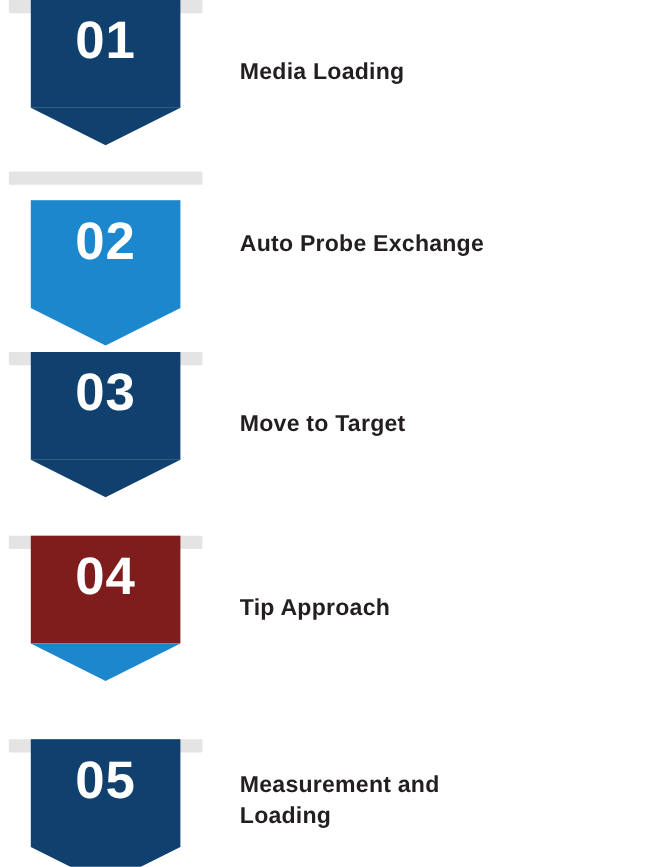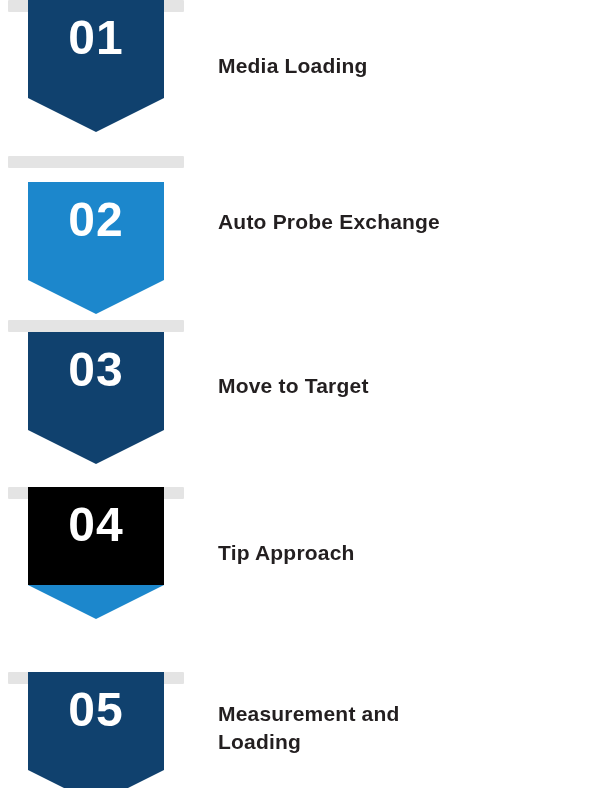--- a/index.html
+++ b/index.html
@@ -117,35 +117,35 @@
           <span class="ribbon-point" style="border-top:34px solid #1c87cc;"></span>
         </div>
       </div>
     </div>
     <div class="label" style="padding-top:52px;">Auto Probe Exchange</div>
   </div>
 
   <div class="step" style="top:320px;height:132px;">
     <div class="ribbon-wrap">
       <div class="ribbon-tail"></div>
-      <div class="ribbon" style="top:12px;justify-content:center;">
+      <div class="ribbon" style="top:0;justify-content:center;">
         <div class="ribbon-body" style="background:#10416e;height:98px;">
           <span>03</span>
           <span class="ribbon-point" style="border-top:34px solid #10416e;"></span>
         </div>
       </div>
     </div>
     <div class="label" style="padding-top:52px;">Move to Target</div>
   </div>
 
   <div class="step" style="top:487px;height:132px;">
     <div class="ribbon-wrap">
       <div class="ribbon-tail"></div>
       <div class="ribbon" style="top:0;">
-        <div class="ribbon-body" style="background:#000000;height:98px;">
+        <div class="ribbon-body" style="background:#7f1d1d;height:98px;">
           <span>04</span>
           <span class="ribbon-point" style="border-top:34px solid #1c87cc;"></span>
         </div>
       </div>
     </div>
     <div class="label" style="padding-top:52px;">Tip Approach</div>
   </div>
 
   <div class="step" style="top:672px;height:135px;">
     <div class="ribbon-wrap">

